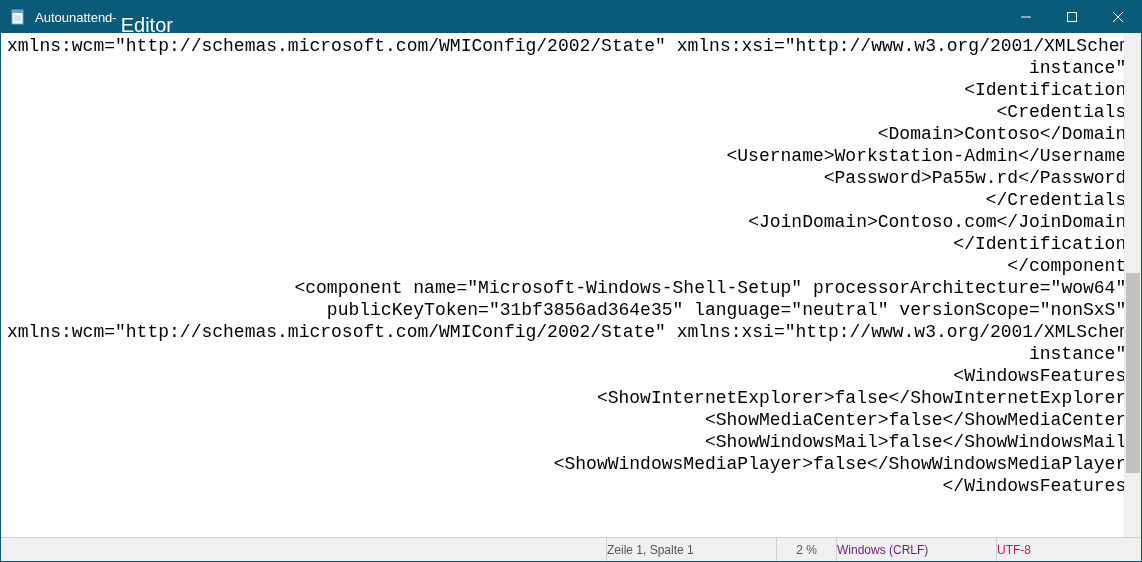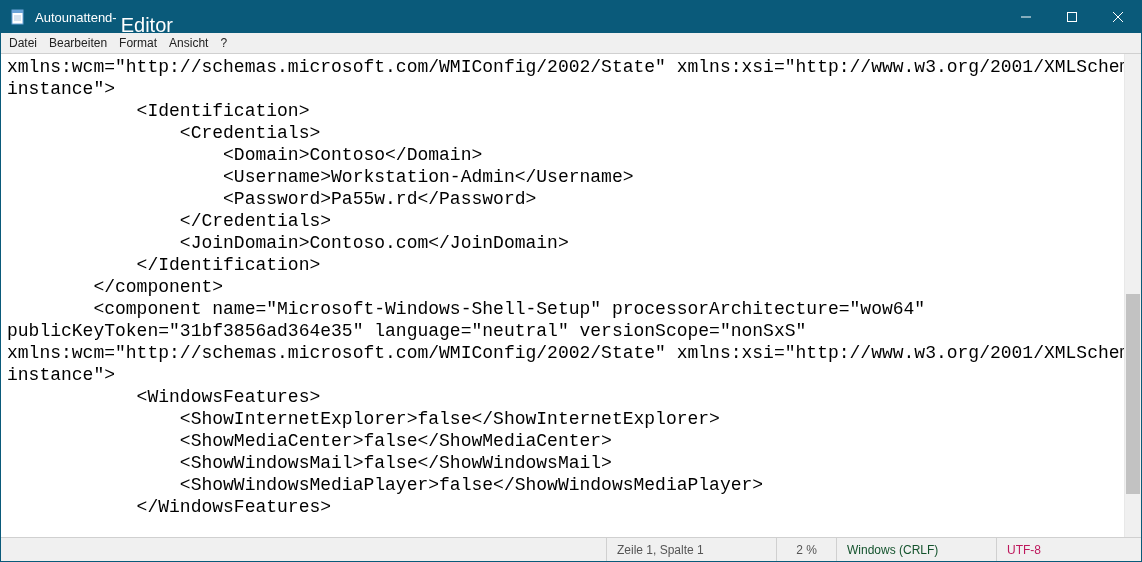--- a/index.html
+++ b/index.html
@@ -1,35 +1,35 @@
 <!DOCTYPE html>
 <html><head>
 <meta charset="utf-8">
 <style>
   * { box-sizing: border-box; margin: 0; padding: 0; }
   html, body { width: 1142px; height: 562px; overflow: hidden; font-family: "Segoe UI", Tahoma, sans-serif; background: #fff; }
-  .window { width: 1142px; height: 562px; display: flex; flex-direction: column; border: 1px solid #0a5a7a; }
+  .window { width: 1142px; height: 562px; display: flex; flex-direction: column; border: 1px solid #0a5a7a; text-align: right; }
   .titlebar { height: 32px; background: #0a5a7a; color: #fff; display: flex; align-items: center; }
   .titlebar .icon-wrap { width: 34px; display:flex; justify-content:center; align-items:center; }
   .titlebar .title-text { flex: 0 0 auto; font-size: 13px; }
   .titlebar .app-name { font-size: 20px; margin-left: 4px; margin-top: 16px; }
   .titlebar .spacer { flex: 1; }
   .winbtn { width: 46px; height: 32px; display: flex; align-items: center; justify-content: center; color: #fff; }
   .menubar { height: 21px; background: #f0f0f0; border-bottom: 1px solid #d0d0d0; display: flex; align-items: center; font-size: 12px; color: #222; padding: 0 2px; }
   .menuitem { padding: 1px 6px 1px 6px; }
   .editor-wrap { flex: 1; position: relative; background: #fff; overflow: hidden; }
   .editor { position:absolute; inset:0; padding: 2px 4px 2px 6px; font-family: Consolas, "Courier New", monospace; font-size: 18px; line-height: 22px; color: #000; white-space: pre; overflow: hidden; }
   .vscroll { position:absolute; right:0; top:0; bottom:0; width:17px; background:#f0f0f0; border-left:1px solid #e8e8e8; }
   .vscroll .thumb { position:absolute; left:1px; right:1px; top:240px; height:200px; background:#c2c2c2; }
   .statusbar { height: 24px; border-top: 1px solid #d0d0d0; background: #f0f0f0; display: flex; font-size: 12px; color: #555; }
-  .status-cell { border-left: 1px solid #d0d0d0; padding: 3px 10px; display:flex; align-items:center; }
+  .status-cell { border-left: 1px solid #d0d0d0; padding: 3px 0; display:flex; align-items:center; }
   .status-cell.first { border-left: none; flex: 1; }
   .status-cell.pos { width: 170px; }
   .status-cell.zoom { width: 60px; justify-content:center; }
-  .status-cell.eol { width: 160px; color:#14532d; }
+  .status-cell.eol { width: 160px; color:#701a75; }
   .status-cell.enc { width: 145px; color:#be185d; }
   .notepad-svg { width:16px; height:16px; }
 </style>
 </head>
 <body>
 
 <div class="window">
 
   <div class="titlebar">
     <div class="icon-wrap">
@@ -56,27 +56,20 @@
         </svg>
     </div>
     <div class="winbtn close">
       <svg width="10" height="10" viewBox="0 0 10 10">
           <line x1="0" y1="0" x2="10" y2="10" stroke="#fff" stroke-width="1"></line>
           <line x1="10" y1="0" x2="0" y2="10" stroke="#fff" stroke-width="1"></line>
         </svg>
     </div>
   </div>
 
-  <div class="menubar">
-    <div class="menuitem">Datei</div>
-    <div class="menuitem">Bearbeiten</div>
-    <div class="menuitem">Format</div>
-    <div class="menuitem">Ansicht</div>
-    <div class="menuitem">?</div>
-  </div>
 
   <div class="editor-wrap">
     <div class="editor">xmlns:wcm="http://schemas.microsoft.com/WMIConfig/2002/State" xmlns:xsi="http://www.w3.org/2001/XMLSchema-
 instance"&gt;
             &lt;Identification&gt;
                 &lt;Credentials&gt;
                     &lt;Domain&gt;Contoso&lt;/Domain&gt;
                     &lt;Username&gt;Workstation-Admin&lt;/Username&gt;
                     &lt;Password&gt;Pa55w.rd&lt;/Password&gt;
                 &lt;/Credentials&gt;

